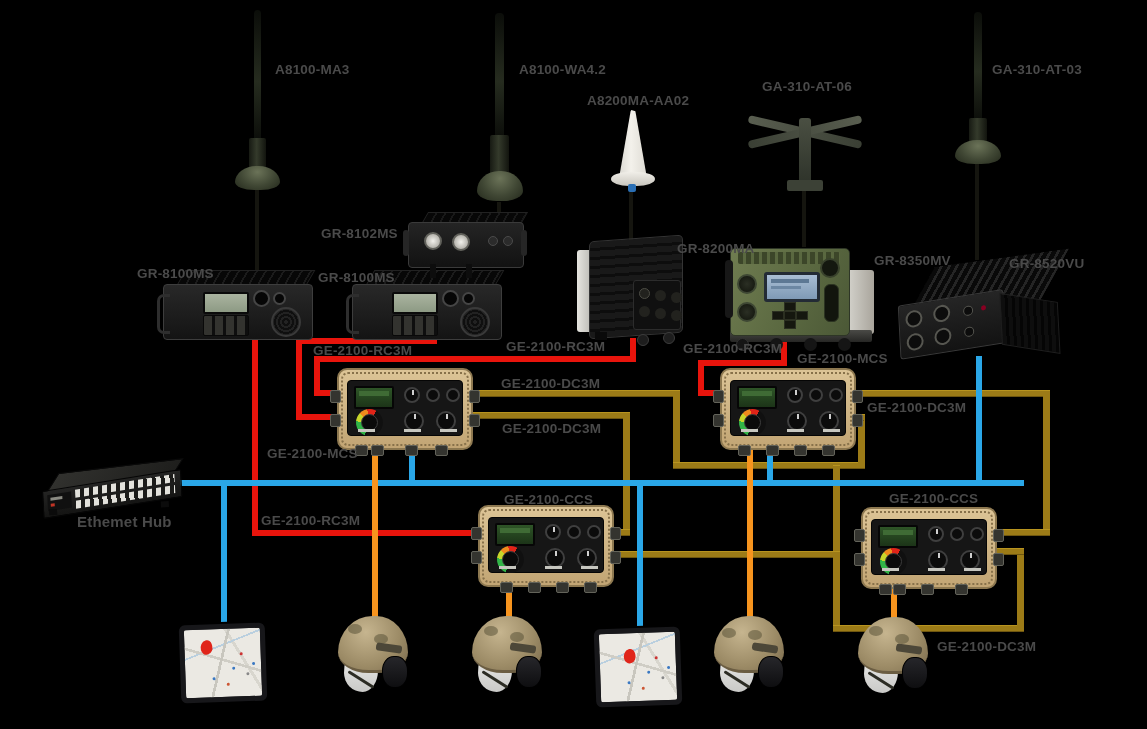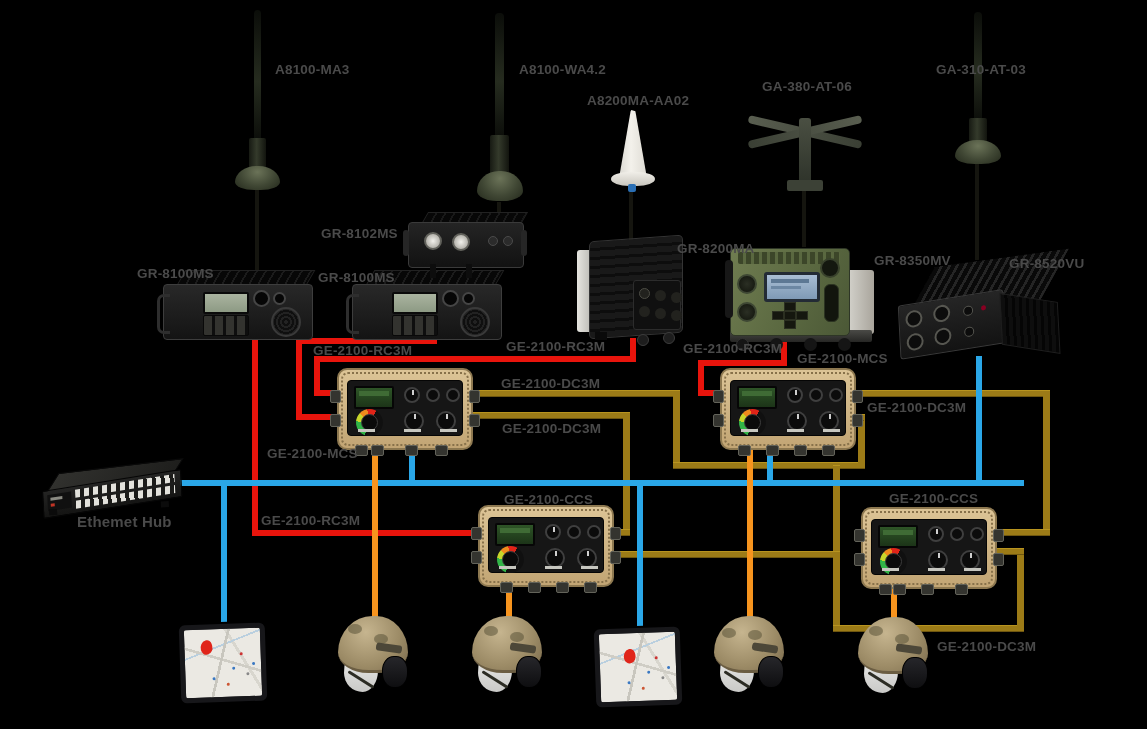--- a/index.html
+++ b/index.html
@@ -418,22 +418,22 @@
     <div class="spot" style="left:13px;top:9px;"></div>
       <div class="spot" style="left:39px;top:17px;"></div>
     <div class="rail"></div>
       <div class="cup"></div>
       <div class="boom"></div>
   </div>
 
   <div class="lbl" style="left:275px;top:62px;">A8100-MA3</div>
   <div class="lbl" style="left:519px;top:62px;">A8100-WA4.2</div>
   <div class="lbl" style="left:587px;top:93px;">A8200MA-AA02</div>
-  <div class="lbl" style="left:762px;top:79px;">GA-380-AT-06</div>
-  <div class="lbl" style="left:936px;top:62px;">GA-310-AT-03</div>
+  <div class="lbl" style="left:762px;top:79px;">GA-310-AT-06</div>
+  <div class="lbl" style="left:992px;top:62px;">GA-310-AT-03</div>
   <div class="lbl" style="left:137px;top:266px;">GR-8100MS</div>
   <div class="lbl" style="left:321px;top:226px;">GR-8102MS</div>
   <div class="lbl" style="left:318px;top:270px;">GR-8100MS</div>
   <div class="lbl" style="left:677px;top:241px;">GR-8200MA</div>
   <div class="lbl" style="left:874px;top:253px;">GR-8350MV</div>
   <div class="lbl" style="left:1009px;top:256px;">GR-8520VU</div>
   <div class="lbl" style="left:313px;top:343px;">GE-2100-RC3M</div>
   <div class="lbl" style="left:506px;top:339px;">GE-2100-RC3M</div>
   <div class="lbl" style="left:683px;top:341px;">GE-2100-RC3M</div>
   <div class="lbl" style="left:797px;top:351px;">GE-2100-MCS</div>

